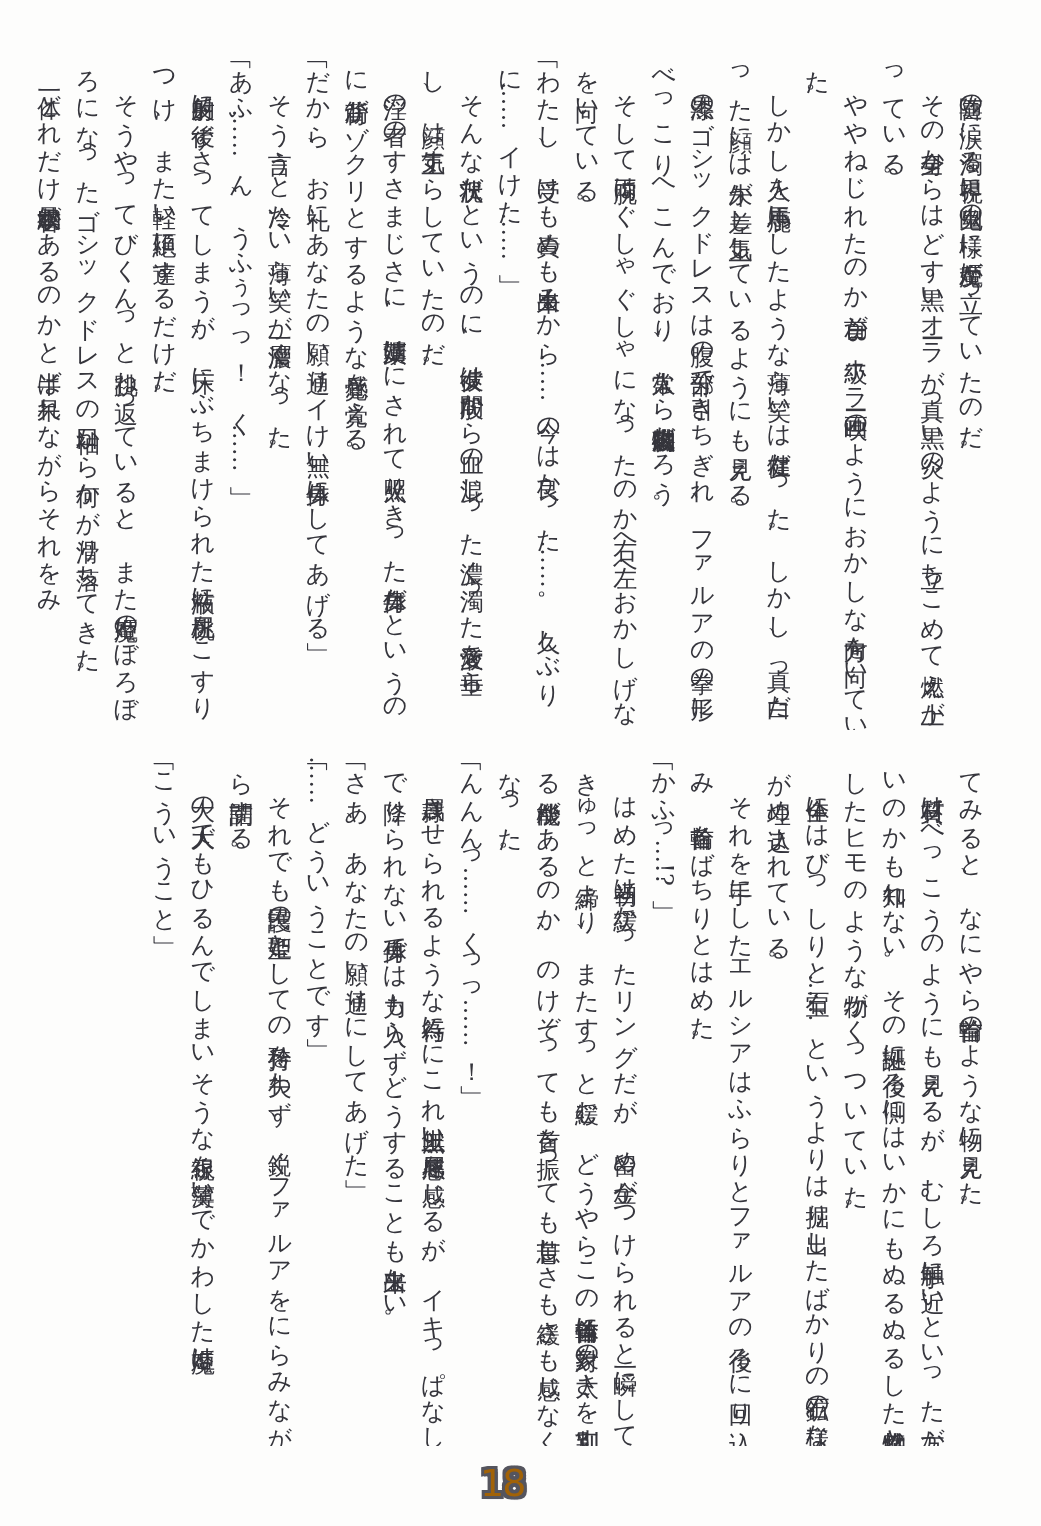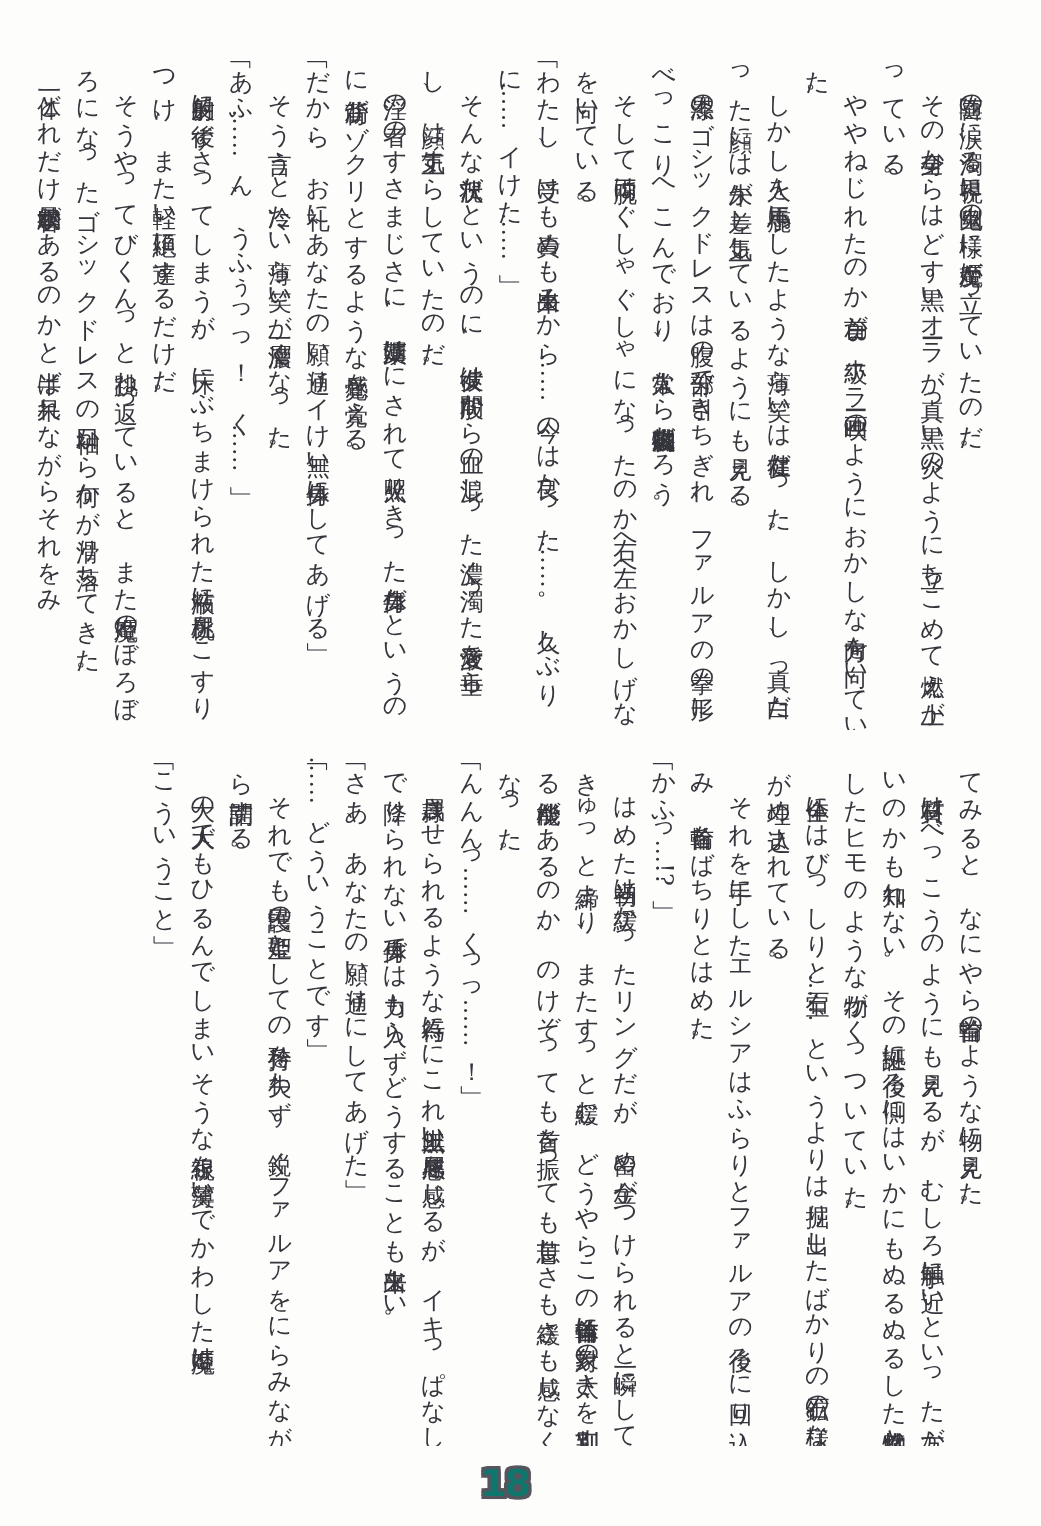--- a/index.html
+++ b/index.html
@@ -44,24 +44,24 @@
     padding: 0;
   }
   .band p.indent {
     text-indent: 1em;
   }
   .page-number {
     position: absolute;
     left: 480px;
     top: 1461px;
     font-size: 38px;
-    font-weight: bold;
+    font-weight: normal;
     font-family: "DejaVu Sans", "Liberation Sans", sans-serif;
     letter-spacing: -2px;
-    color: #0f766e;
+    color: #a16207;
     text-shadow:
       -3px -3px 0 #55555e,  3px -3px 0 #55555e,
       -3px  3px 0 #55555e,  3px  3px 0 #55555e,
       -3px  0   0 #55555e,  3px  0   0 #55555e,
        0   -3px 0 #55555e,  0    3px 0 #55555e,
        2px  2px 2px #55555e;
   }
 </style>
 </head>
 <body>

